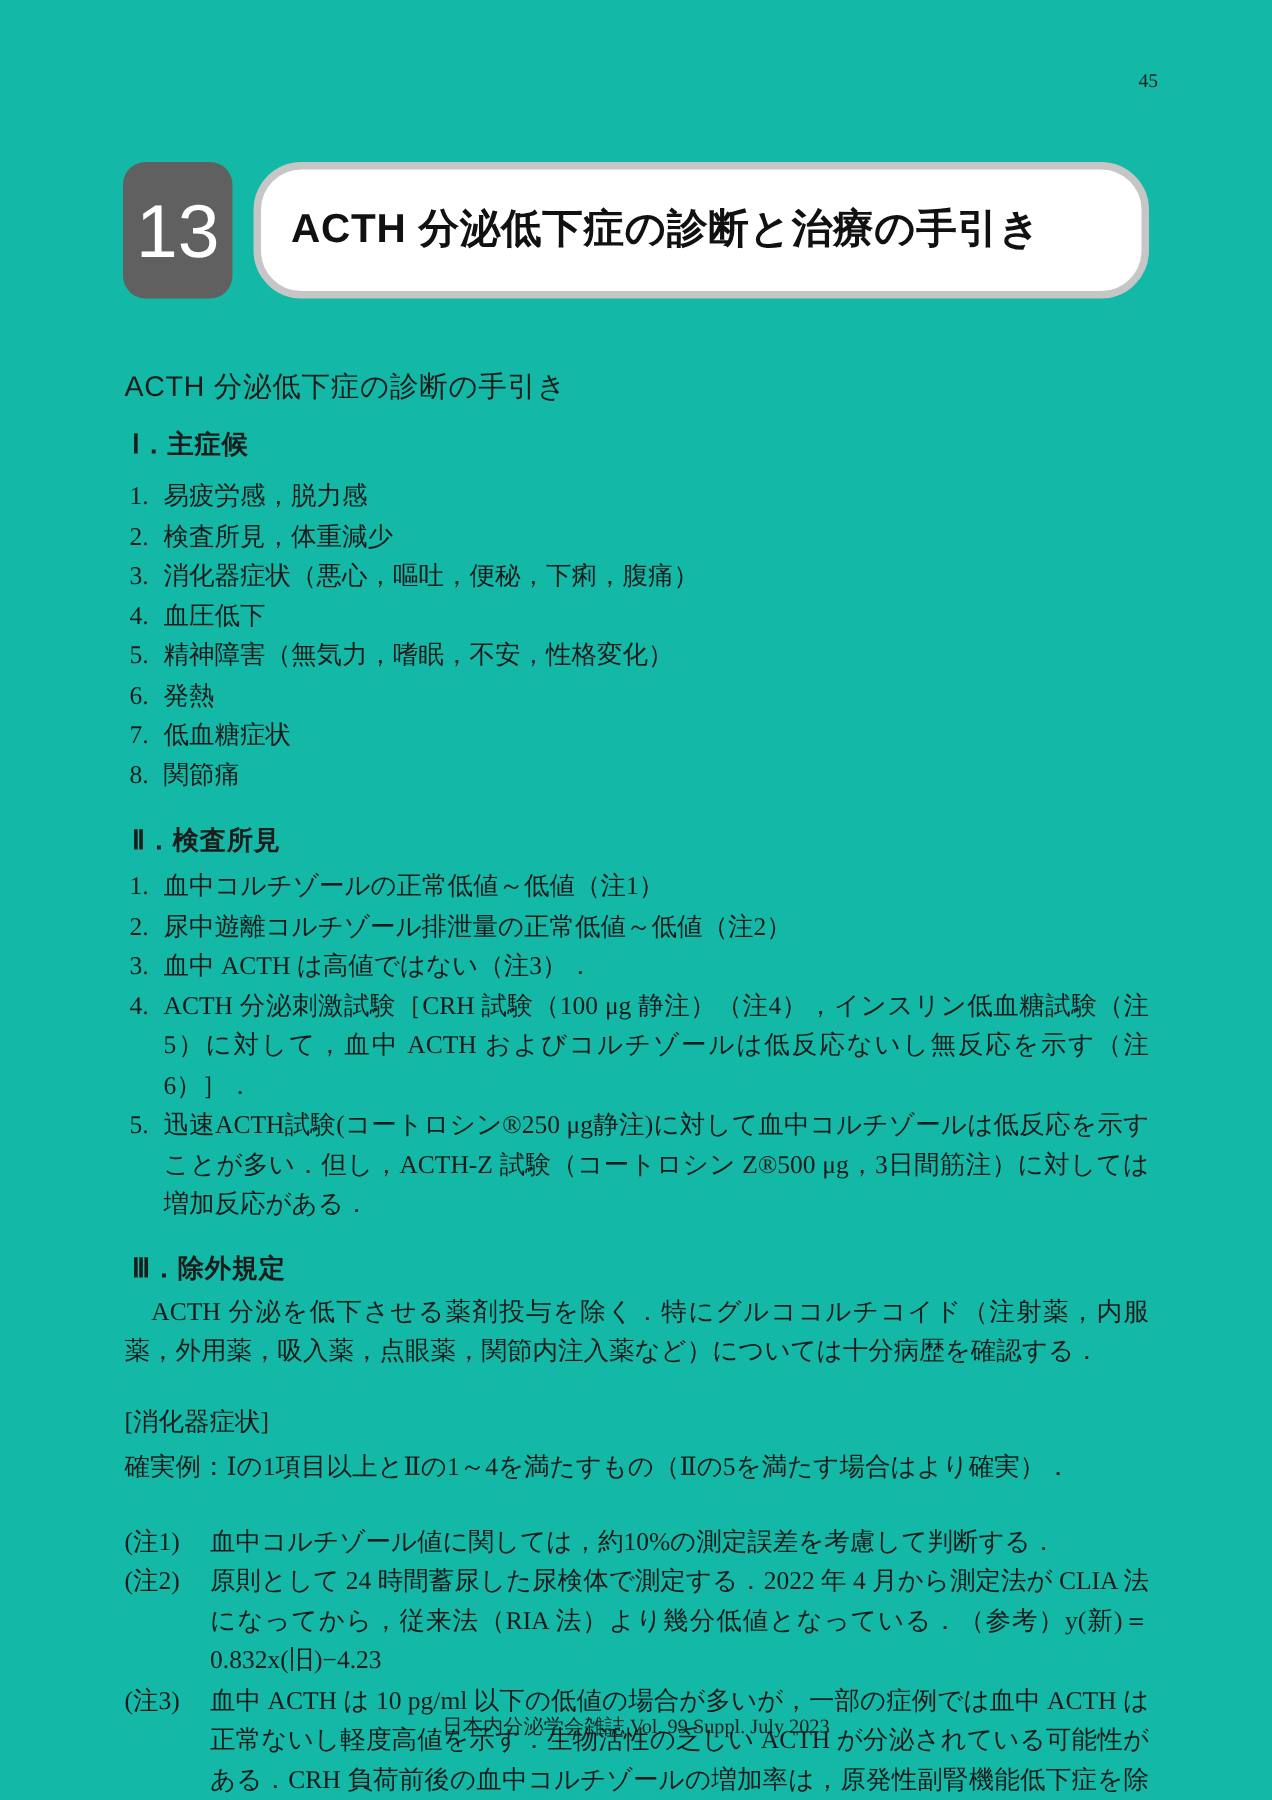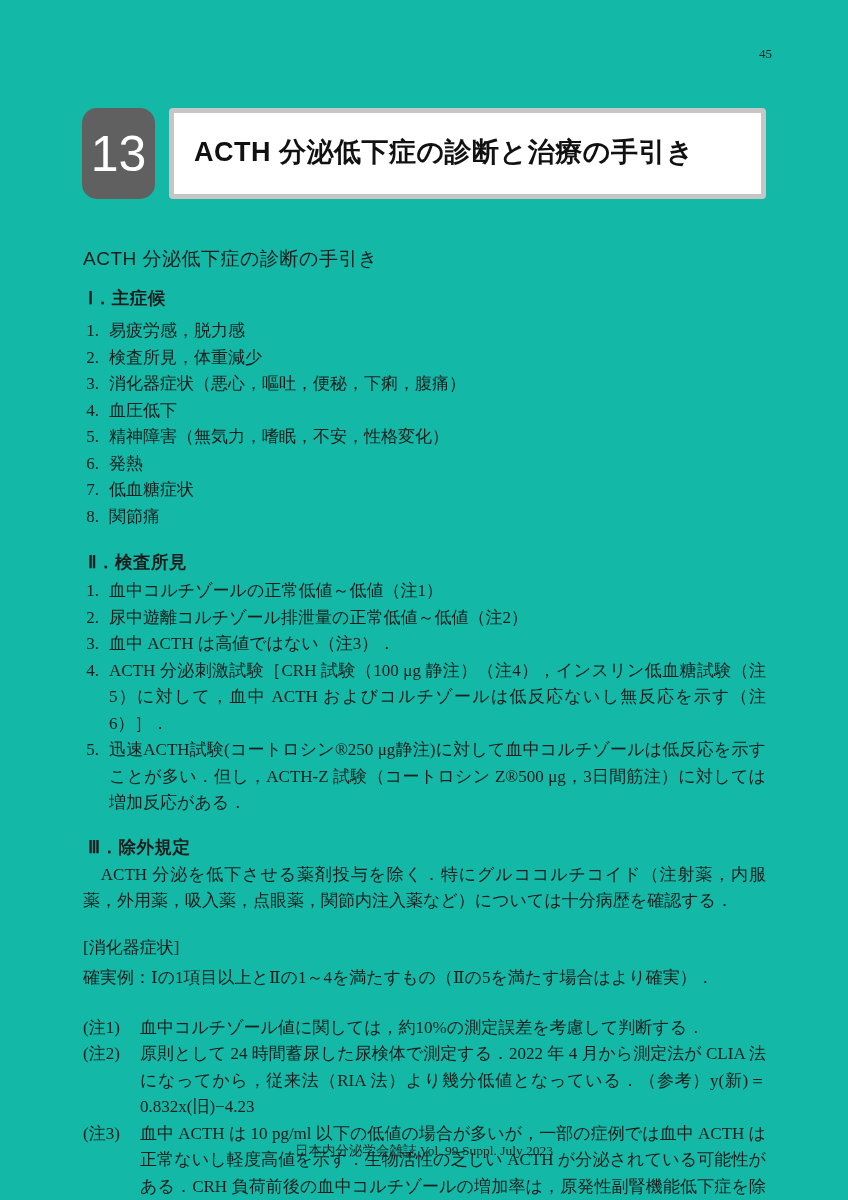--- a/index.html
+++ b/index.html
@@ -40,21 +40,21 @@
     display: flex;
     align-items: center;
     justify-content: center;
     font-family: "Liberation Sans", "DejaVu Sans", sans-serif;
     font-size: 50px;
     line-height: 1;
   }
   .title-box {
     flex: 1;
     border: 5px solid #c6c6c6;
-    border-radius: 4px;
+    border-radius: 32px;
     background: #ffffff;
     display: flex;
     align-items: center;
     padding: 0 18px 4px 20px;
     font-family: "Liberation Sans", "DejaVu Sans", sans-serif;
     font-size: 27px;
     font-weight: bold;
     letter-spacing: 0.5px;
     color: #111;
   }
@@ -69,21 +69,21 @@
     text-align: justify;
   }
   .subtitle {
     font-family: "Liberation Sans", "DejaVu Sans", sans-serif;
     font-size: 19px;
     font-weight: normal;
     line-height: 24px;
     letter-spacing: 0.5px;
   }
   .sec-heading {
-    font-family: Liberation Serif, serif;
+    font-family: Liberation Mono, monospace;
     font-size: 17.5px;
     font-weight: bold;
     line-height: 24px;
     padding-left: 5px;
     letter-spacing: 0.5px;
   }
   .sec1-heading { margin-top: 15px; }
   .sec2-heading { margin-top: 20px; }
   .sec3-heading { margin-top: 18px; }
   .num-list { margin-top: 8px; }

